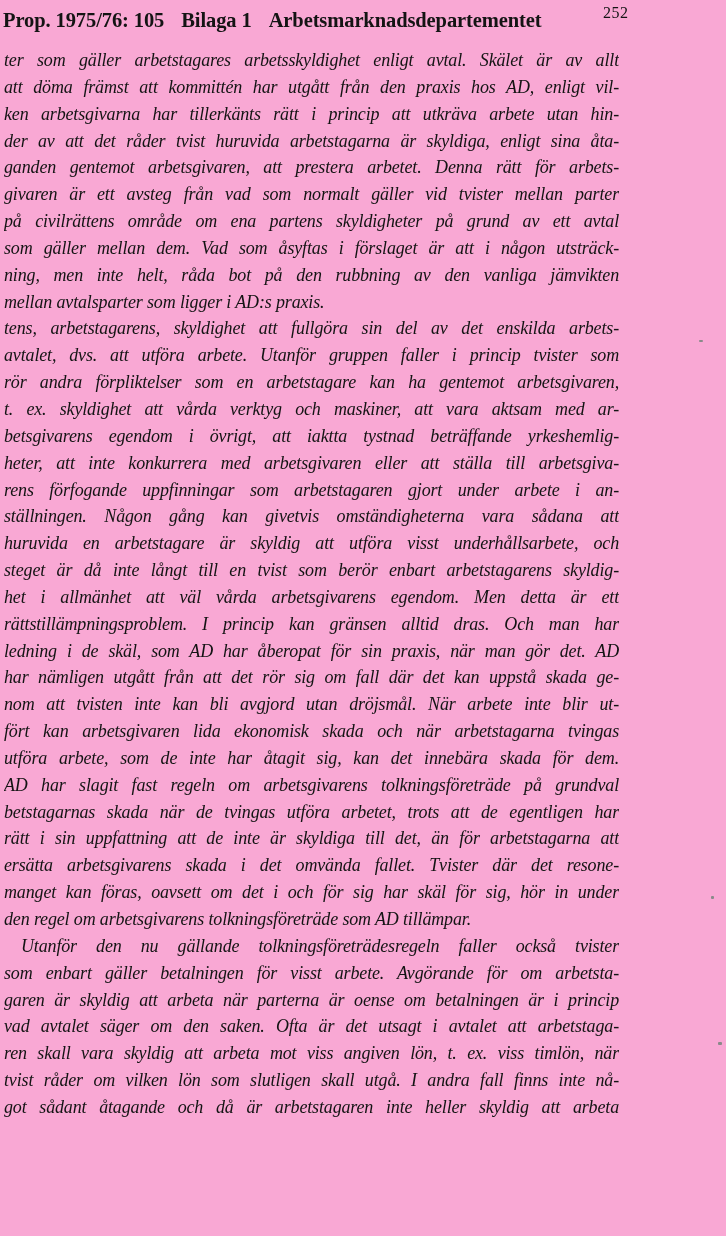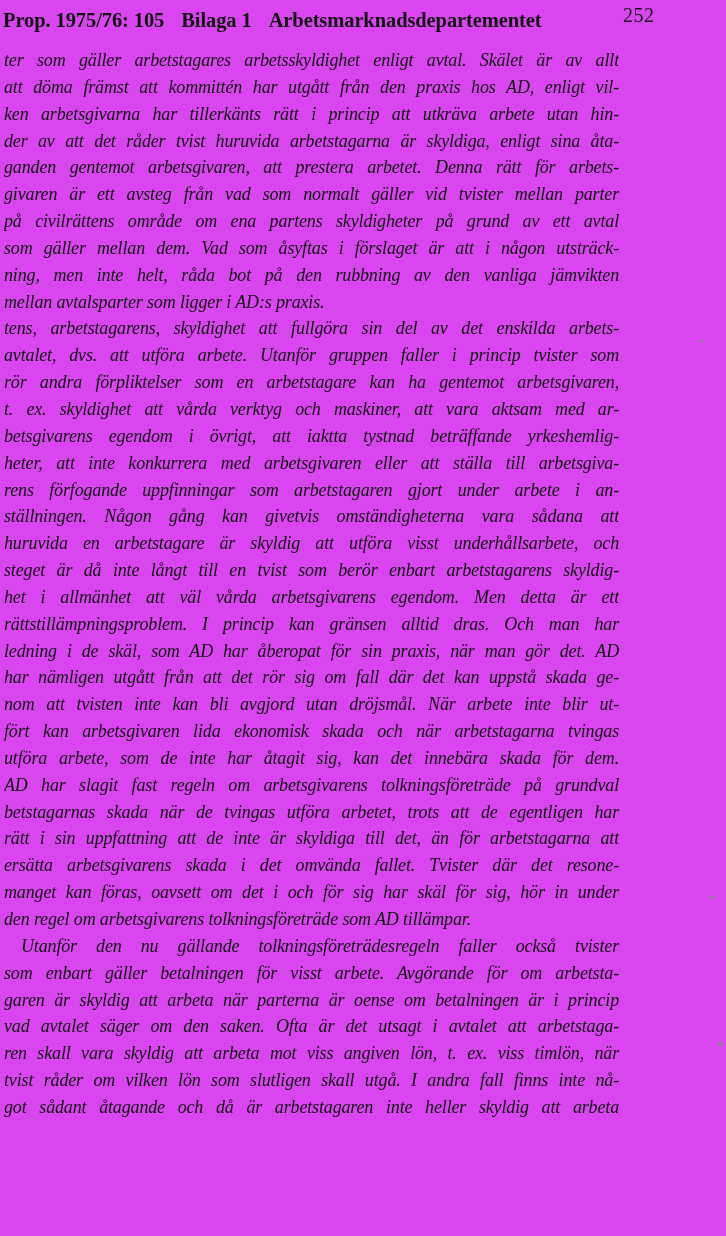--- a/index.html
+++ b/index.html
@@ -1,39 +1,39 @@
 <!DOCTYPE html>
 <html><head>
 <meta charset="utf-8">
 <style>
   html, body { margin: 0; padding: 0; background: #ffffff; }
   .page {
     position: relative;
     width: 726px;
     height: 1236px;
-    background: #d946ef;
+    background: #f9a8d4;
     overflow: hidden;
     font-family: "Liberation Serif", "DejaVu Serif", serif;
     color: #141414;
   }
   .header {
     position: absolute;
     top: 9px;
     left: 3px;
     white-space: nowrap;
     font-weight: bold;
     font-size: 20.5px;
     letter-spacing: -0.1px;
   }
   .h-gap { margin-left: 17px; }
   .pagenum {
     position: absolute;
     top: 4px;
-    left: 623px;
-    font-size: 20px;
+    left: 603px;
+    font-size: 16px;
     font-weight: normal;
     letter-spacing: 0.5px;
   }
   .doc-body {
     position: absolute;
     top: 50px;
     left: 4px;
     width: 615px;
   }
   .paragraph { margin: 0; padding: 0; }

